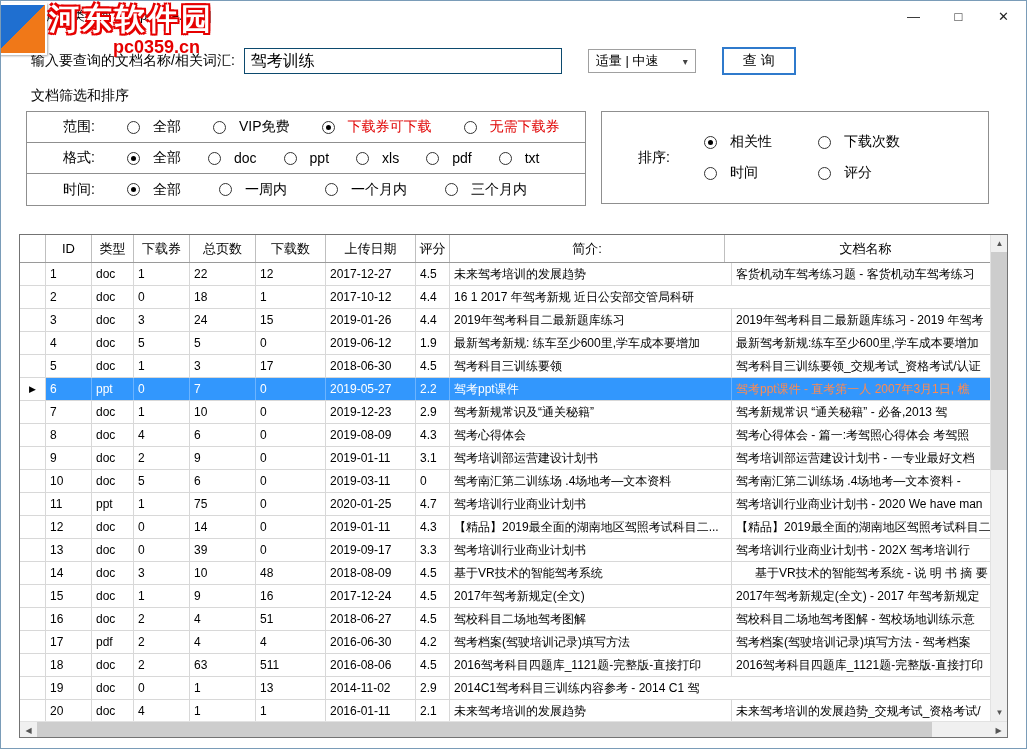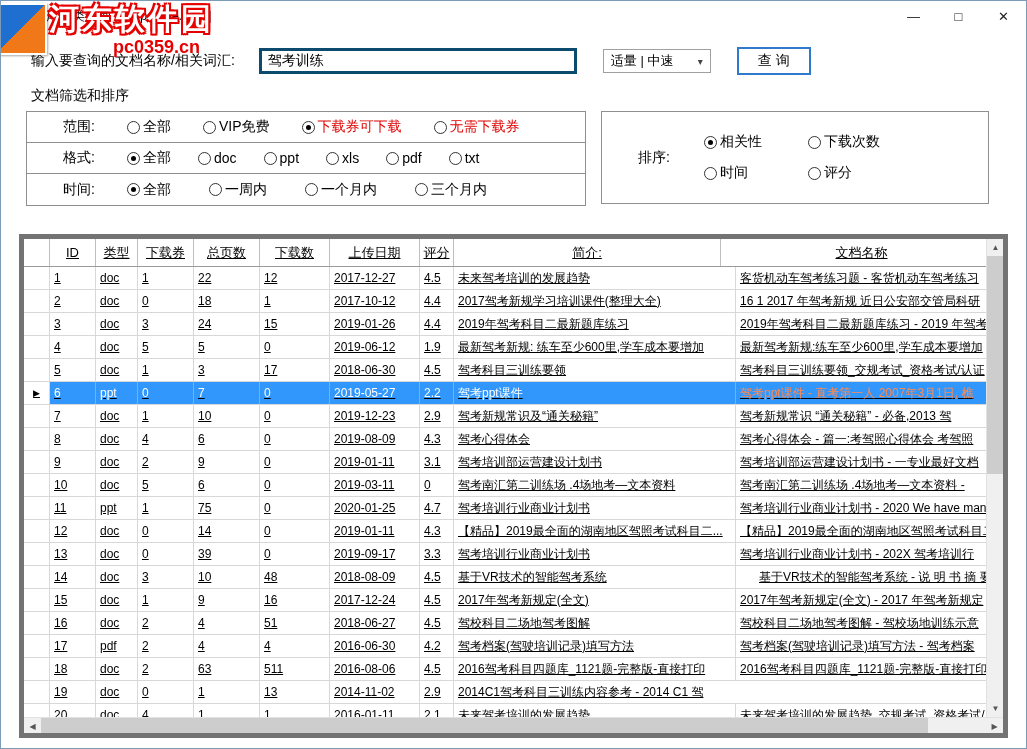--- a/index.html
+++ b/index.html
@@ -27,51 +27,51 @@
   .wm-text { margin-left: 2px; }
   .wm-name { font-size: 30px; font-weight: bold; color: #fff; letter-spacing: 3px; line-height: 36px;
              text-shadow: -2px -2px 0 var(--wm-red), 2px -2px 0 var(--wm-red),
                           -2px 2px 0 var(--wm-red), 2px 2px 0 var(--wm-red),
                           0 2px 0 var(--wm-red), 2px 0 0 var(--wm-red); }
   .wm-url { font-size: 18px; font-weight: bold; color: var(--wm-red); margin-left: 64px; line-height: 20px; }
 
   
   .search-row { display: flex; align-items: center; margin: 16px 0 0 30px; height: 28px; }
   .search-label { font-size: 14px; color: #000; }
-  .search-input { width: 318px; height: 26px; border: 3px solid #0c4a6e; margin-left: 24px;
-                  padding: 0 6px; font-size: 14px; font-family: inherit; outline: none; }
+  .search-input { width: 318px; height: 26px; border: 1px solid #0c4a6e; margin-left: 9px;
+                  padding: 0 6px; font-size: 16px; font-family: inherit; outline: none; }
   .speed-select { width: 108px; height: 24px; border: 1px solid #a0a0a0; margin-left: 26px; background: #fff;
                   display: flex; align-items: center; justify-content: space-between; padding: 0 7px;
                   font-size: 13px; cursor: default; }
   .speed-select .chev { font-size: 10px; color: #444; }
   .search-btn { width: 74px; height: 28px; margin-left: 26px; background: #fff;
                 border: 2px solid var(--accent); font-size: 14px; font-family: inherit; cursor: pointer; }
 
   
   .section-label { margin: 12px 0 0 30px; font-size: 14px; height: 18px; color: #000; }
   .filter-area { display: flex; margin: 6px 0 0 25px; gap: 15px; }
   .filter-box { border: 1px solid #8f8f8f; background: #fff; }
   .filter-box.left { width: 560px; }
   .filter-row { height: 31px; display: flex; align-items: center; border-bottom: 1px solid #8f8f8f; padding-left: 36px; }
   .filter-row:last-child { border-bottom: none; }
   .flabel { font-size: 14px; width: 52px; flex: none; }
   .opts { display: flex; align-items: center; margin-left: 12px; }
   .g0 .opts { gap: 32px; } .g1 .opts { gap: 27px; } .g2 .opts { gap: 38px; }
-  .opt { display: flex; align-items: center; gap: 3px; font-size: 14px; cursor: pointer; white-space: nowrap; }
+  .opt { display: flex; align-items: center; gap: 13px; font-size: 14px; cursor: pointer; white-space: nowrap; }
   .opt.red { color: var(--red); }
   .radio { width: 13px; height: 13px; border: 1px solid #333; border-radius: 50%; background: #fff;
            position: relative; flex: none; }
   .radio.sel::after { content: ""; position: absolute; left: 3px; top: 3px; width: 5px; height: 5px;
                       border-radius: 50%; background: #000; }
   .filter-box.right { width: 388px; height: 93px; display: flex; align-items: center; padding-left: 36px; }
   .sort-grid { display: grid; grid-template-columns: auto auto; column-gap: 46px; row-gap: 13px; margin-left: 14px; }
 
   
   .table-wrap { position: relative; margin: 28px 18px 0 18px; height: 504px;
-                border: 5px solid #737373; background: #fff; overflow: hidden; text-decoration: underline; }
+                border: 1px solid #737373; background: #fff; overflow: hidden; }
   .grid-header { display: flex; height: 28px; border-bottom: 1px solid #9a9a9a; background: #fff; }
   .hcell { display: flex; align-items: center; justify-content: center; border-right: 1px solid #bfbfbf;
            font-size: 13px; flex: none; overflow: hidden; white-space: nowrap; }
   .grow { display: flex; height: 23px; border-bottom: 1px solid #d8d8d8; cursor: default; }
   .cell { display: flex; align-items: center; padding: 0 4px; border-right: 1px solid #d8d8d8;
           flex: none; overflow: hidden; white-space: nowrap; font-size: 12px; color: #000; }
   .sel-cell { width: 26px; justify-content: center; padding: 0; font-size: 9px; color: #000; }
   .grow.selected .cell:not(.sel-cell) { background: var(--sel-bg); color: #fff; border-right-color: #6cb4ff; }
   .grow.selected .cell.summary { color: var(--sel-summary); }
 
@@ -250,21 +250,20 @@
         </div>
         <div class="grow">
           <div class="cell sel-cell"></div>
           <div class="cell" style="width: 46px;">2</div>
           <div class="cell" style="width: 42px;">doc</div>
           <div class="cell" style="width: 56px;">0</div>
           <div class="cell" style="width: 66px;">18</div>
           <div class="cell" style="width: 70px;">1</div>
           <div class="cell" style="width: 90px;">2017-10-12</div>
           <div class="cell" style="width: 34px;">4.4</div>
-          <div class="cell" style="width: 282px;">2017驾考新规学习培训课件(整理大全)</div>
           <div class="cell summary" style="flex: 1 1 0%; padding-right: 18px;">16 1 2017 年驾考新规 近日公安部交管局科研</div>
         </div>
         <div class="grow">
           <div class="cell sel-cell"></div>
           <div class="cell" style="width: 46px;">3</div>
           <div class="cell" style="width: 42px;">doc</div>
           <div class="cell" style="width: 56px;">3</div>
           <div class="cell" style="width: 66px;">24</div>
           <div class="cell" style="width: 70px;">15</div>
           <div class="cell" style="width: 90px;">2019-01-26</div>

